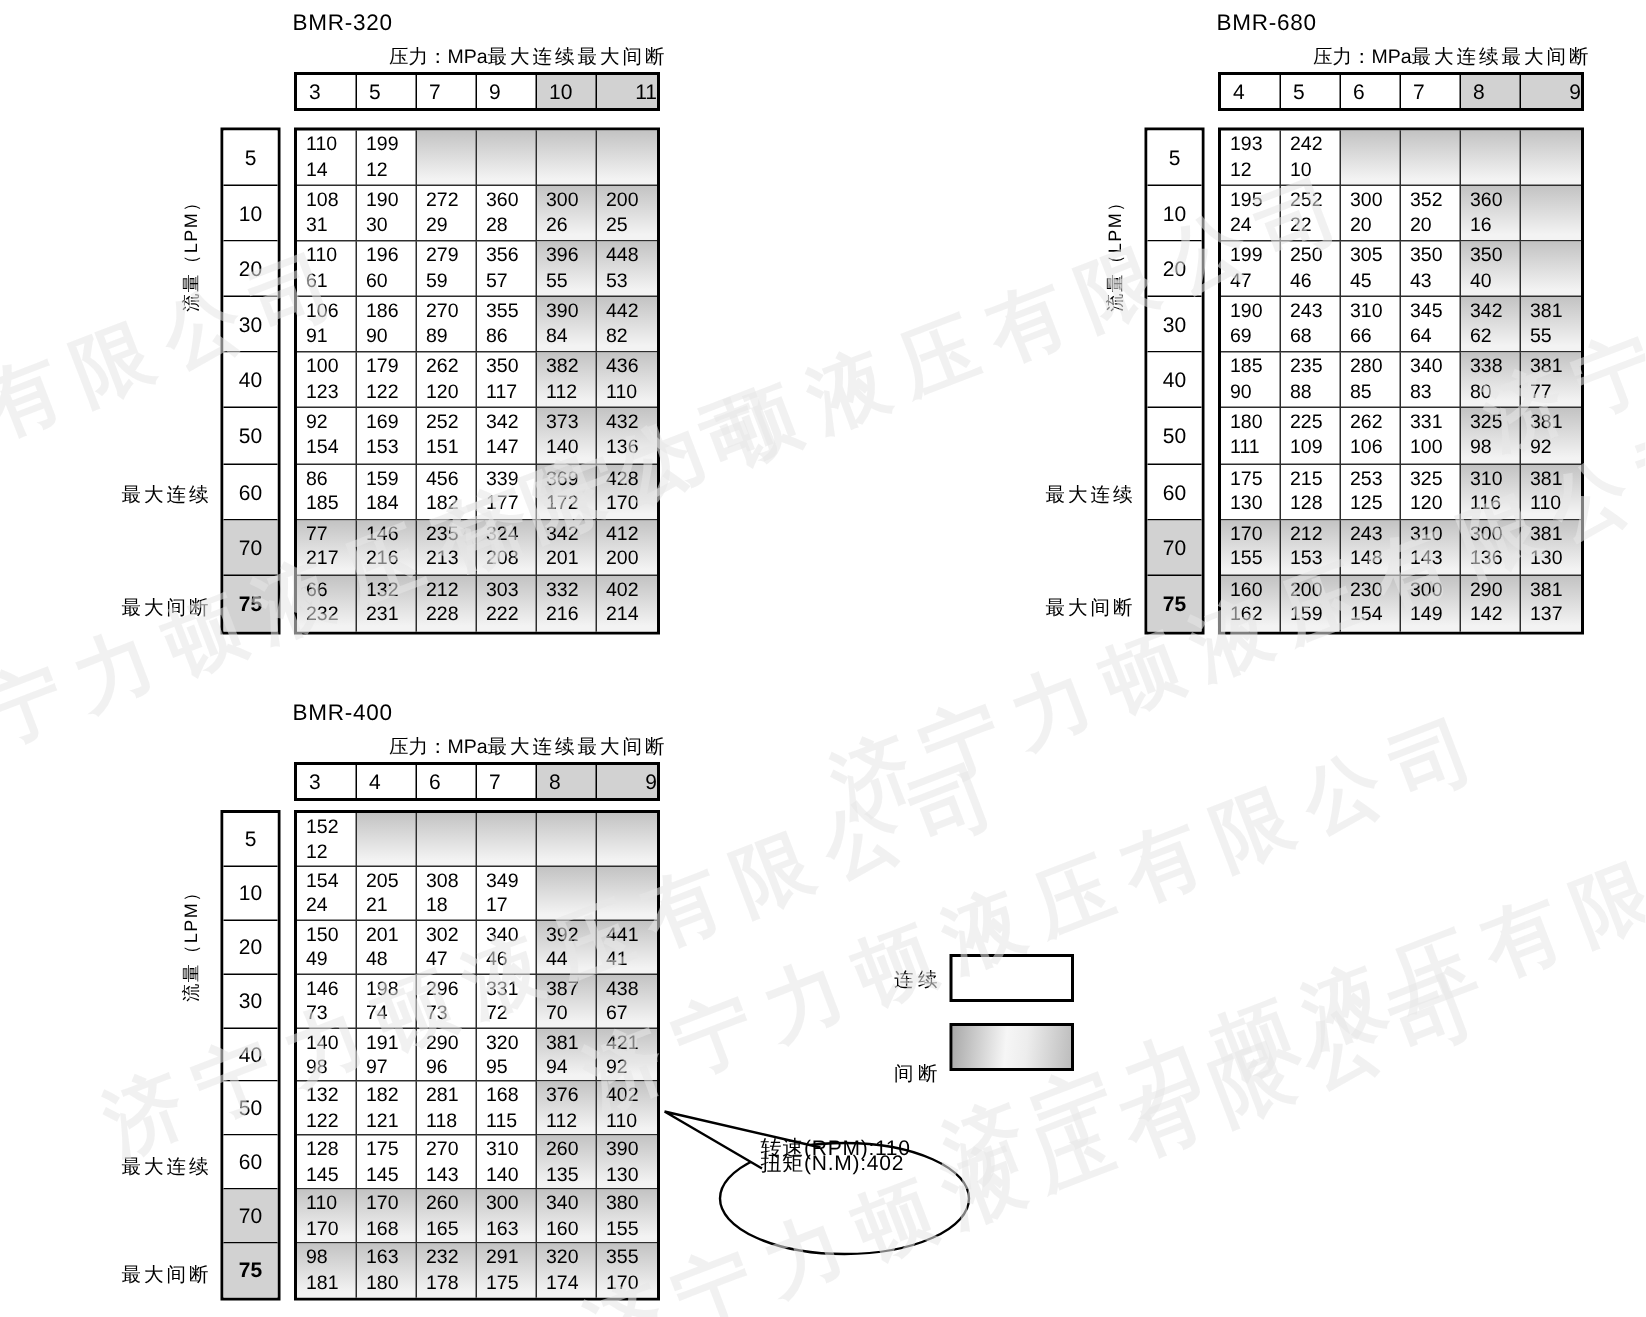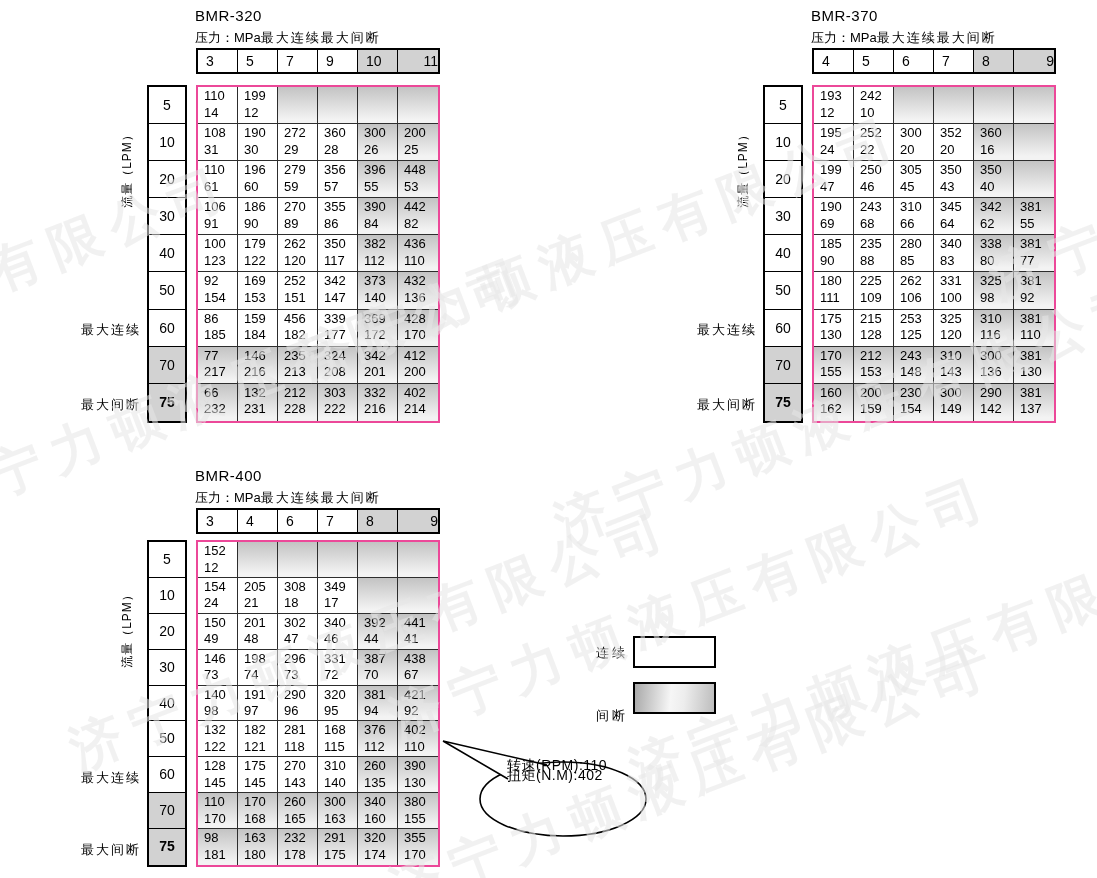--- a/index.html
+++ b/index.html
@@ -3,31 +3,31 @@
 <meta charset="utf-8">
 <style>
   html,body{margin:0;padding:0;background:#fff;}
   .page{position:relative;width:1097px;height:878px;background:#fff;overflow:hidden;
         font-family:"Liberation Sans",sans-serif;color:#000;}
 
   
   .table-block{position:absolute;width:300px;height:420px;z-index:2;}
   .tb-title{position:absolute;left:48px;top:-3px;font-size:15px;letter-spacing:.5px;}
   .tb-headline{position:absolute;left:48px;top:19px;width:250px;display:flex;
-               justify-content:flex-start;font-size:13px;white-space:nowrap;}
+               justify-content:flex-end;font-size:13px;white-space:nowrap;}
   .hl-cont,.hl-int{letter-spacing:2px;}
   .tb-colheads{position:absolute;left:49px;top:38px;width:244px;height:26px;box-sizing:border-box;
                border:2px solid #000;display:grid;grid-template-columns:repeat(6,1fr);}
   .ch-cell{border-right:1px solid #000;font-size:14px;padding-left:8px;line-height:22px;background:#fff;}
   .ch-cell:last-child{border-right:none;text-align:right;}
   .tb-rowlabels{position:absolute;left:0;top:75px;width:40px;box-sizing:border-box;border:2px solid #000;}
   .rl-cell{height:37.1px;border-bottom:1px solid #000;font-size:14px;text-align:center;
            line-height:37px;background:#fff;box-sizing:border-box;}
   .rl-cell:last-child{border-bottom:none;font-weight:bold;}
-  .tb-grid{position:absolute;left:49px;top:75px;width:244px;box-sizing:border-box;border:2px solid #ec4899;
+  .tb-grid{position:absolute;left:49px;top:75px;width:244px;box-sizing:border-box;border:2px solid #000000;
            display:grid;grid-template-columns:repeat(6,1fr);grid-auto-rows:37.1px;background:#fff;}
   .cell{border-right:1px solid #2d2d2d;border-bottom:1px solid #2d2d2d;box-sizing:border-box;
         padding:1px 0 0 6px;overflow:hidden;}
   .cell:nth-child(6n){border-right:none;}
   .cell:nth-last-child(-n+6){border-bottom:none;}
   .tq,.sp{font-size:13px;line-height:16.5px;}
   .shaded-flat{background:var(--shade-flat) !important;}
   .cell.shaded{background:linear-gradient(180deg,var(--shade-top) 0%,var(--shade-bot) 90%);}
   .tb-flow-axis{position:absolute;left:-95px;top:150px;width:150px;height:16px;text-align:center;
                 transform:rotate(-90deg);font-size:12px;letter-spacing:1px;white-space:nowrap;}
@@ -307,21 +307,21 @@
         <div class="cell shaded">
           <div class="tq">402</div>
           <div class="sp">214</div>
         </div>
       </div>
       <div class="tb-flow-axis">流量（LPM）</div>
       <div class="tb-side tb-side-cont">最大连续</div>
       <div class="tb-side tb-side-int">最大间断</div>
     </div>
   <div class="table-block" style="left:763px;top:10px">
-      <div class="tb-title">BMR-370</div>
+      <div class="tb-title">BMR-680</div>
       <div class="tb-headline">
         <div class="hl-press">压力：MPa</div>
         <div class="hl-cont">最大连续</div>
         <div class="hl-int">最大间断</div>
       </div>
       <div class="tb-colheads">
         <div class="ch-cell">4</div>
         <div class="ch-cell">5</div>
         <div class="ch-cell">6</div>
         <div class="ch-cell">7</div>

